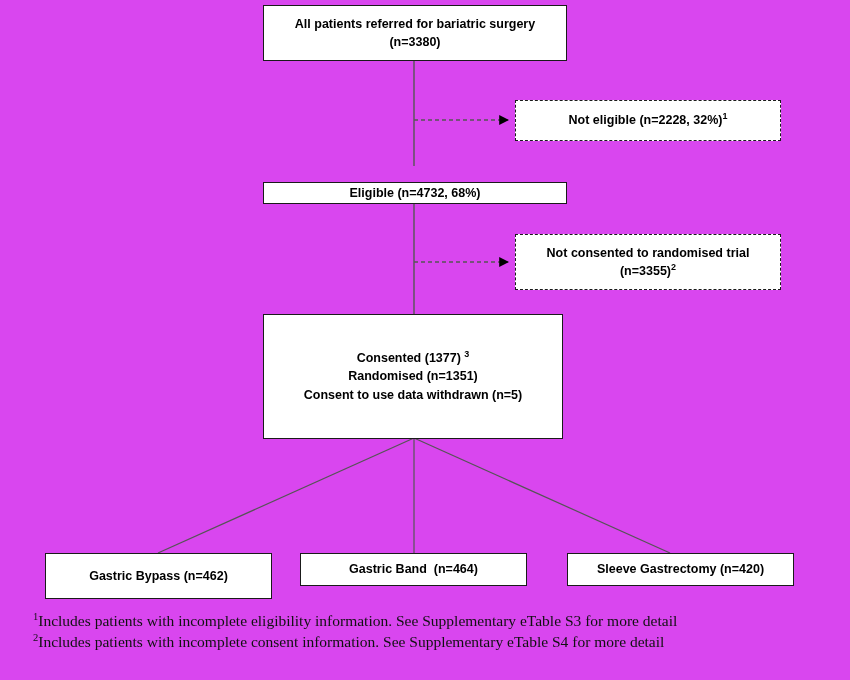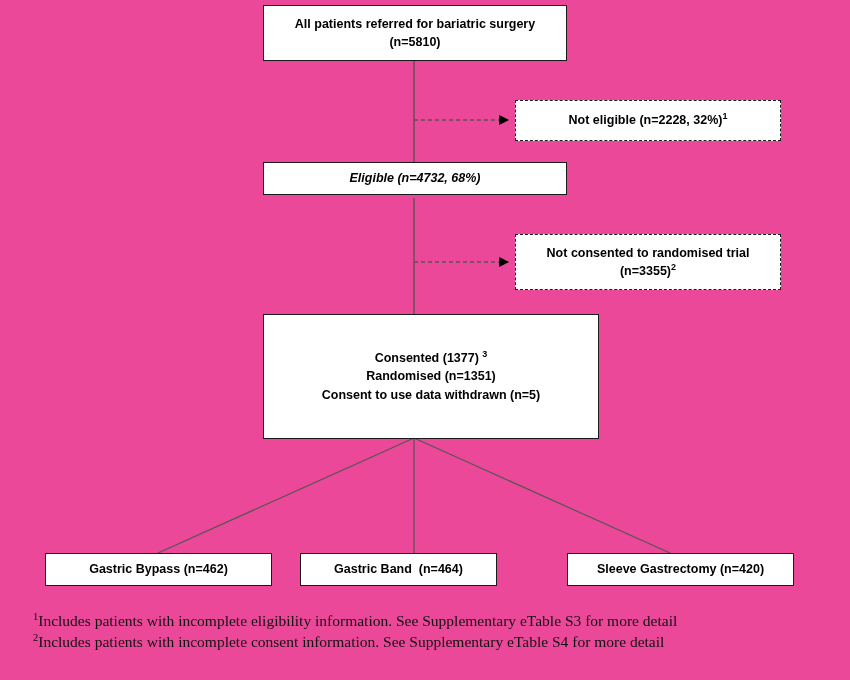--- a/index.html
+++ b/index.html
@@ -9,21 +9,21 @@
     background: #ffffff;
   }
   body {
     font-family: "Liberation Sans", sans-serif;
     color: #000000;
   }
   #diagram-root {
     position: relative;
     width: 850px;
     height: 680px;
-    background: #ec4899;
+    background: #d946ef;
     overflow: hidden;
   }
 
   
   .node {
     position: absolute;
     box-sizing: border-box;
     display: flex;
     flex-direction: column;
     align-items: center;
@@ -108,47 +108,47 @@
 
     <line x1="414" y1="262" x2="508" y2="262" stroke="#555555" stroke-width="1.4" stroke-dasharray="4 3" marker-end="url(#arrowhead)"></line>
 
     <line x1="414" y1="438" x2="158" y2="553" stroke="#555555" stroke-width="1.2"></line>
     <line x1="414" y1="438" x2="414" y2="553" stroke="#555555" stroke-width="1.2"></line>
     <line x1="414" y1="438" x2="670" y2="553" stroke="#555555" stroke-width="1.2"></line>
   </svg>
 
   <div class="node solid" style="left:263px; top:5px; width:304px; height:56px;">
     <span class="line">All patients referred for bariatric surgery</span>
-    <span class="line">(n=5810)</span>
+    <span class="line">(n=3380)</span>
   </div>
 
   <div class="node dashed" style="left:515px; top:100px; width:266px; height:41px;">
     <span class="line"><span>Not eligible (n=2228, 32%)</span><sup>1</sup></span>
   </div>
 
-  <div class="node solid" style="left:263px; top:162px; width:304px; height:33px;font-style:italic;">
+  <div class="node solid" style="left:263px; top:182px; width:304px; height:22px;">
     <span class="line">Eligible (n=4732, 68%)</span>
   </div>
 
   <div class="node dashed" style="left:515px; top:234px; width:266px; height:56px;justify-content:center;">
     <span class="line">Not consented to randomised trial</span>
     <span class="line"><span>(n=3355)</span><sup>2</sup></span>
   </div>
 
-  <div class="node solid" style="left:263px; top:314px; width:336px; height:125px;">
+  <div class="node solid" style="left:263px; top:314px; width:300px; height:125px;">
     <span class="line"><span>Consented (1377) </span><sup>3</sup></span>
     <span class="line gap">Randomised (n=1351)</span>
     <span class="line gap">Consent to use data withdrawn (n=5)</span>
   </div>
 
-  <div class="node solid" style="left:45px; top:553px; width:227px; height:33px;">
+  <div class="node solid" style="left:45px; top:553px; width:227px; height:46px;">
     <span class="line">Gastric Bypass (n=462)</span>
   </div>
 
-  <div class="node solid" style="left:300px; top:553px; width:197px; height:33px;">
+  <div class="node solid" style="left:300px; top:553px; width:227px; height:33px;">
     <span class="line">Gastric Band  (n=464)</span>
   </div>
 
   <div class="node solid" style="left:556px; top:553px; width:227px; height:33px;margin-left:11px;">
     <span class="line">Sleeve Gastrectomy (n=420)</span>
   </div>
 
   <div id="footnotes">
     <span class="fn"><sup>1</sup><span>Includes patients with incomplete eligibility information. See Supplementary eTable S3 for more detail</span></span>
     <span class="fn"><sup>2</sup><span>Includes patients with incomplete consent information. See Supplementary eTable S4 for more detail</span></span>

